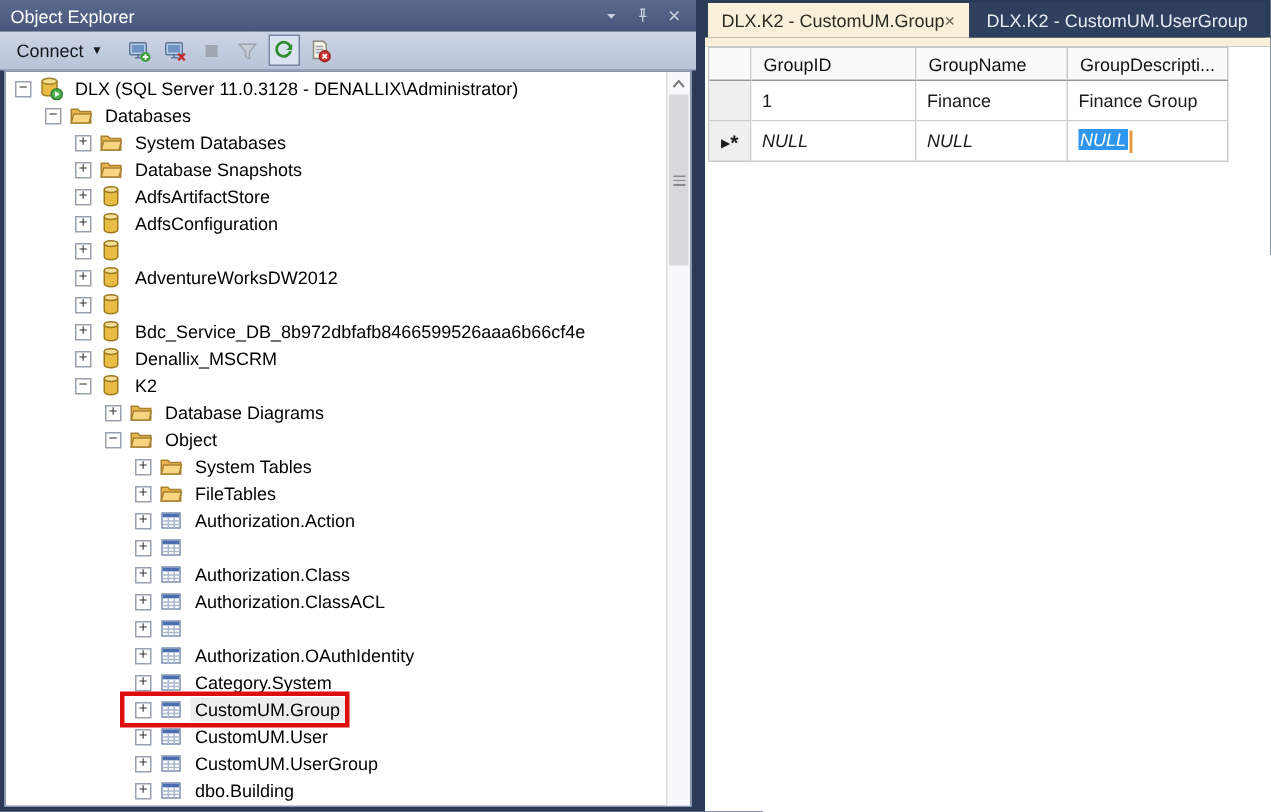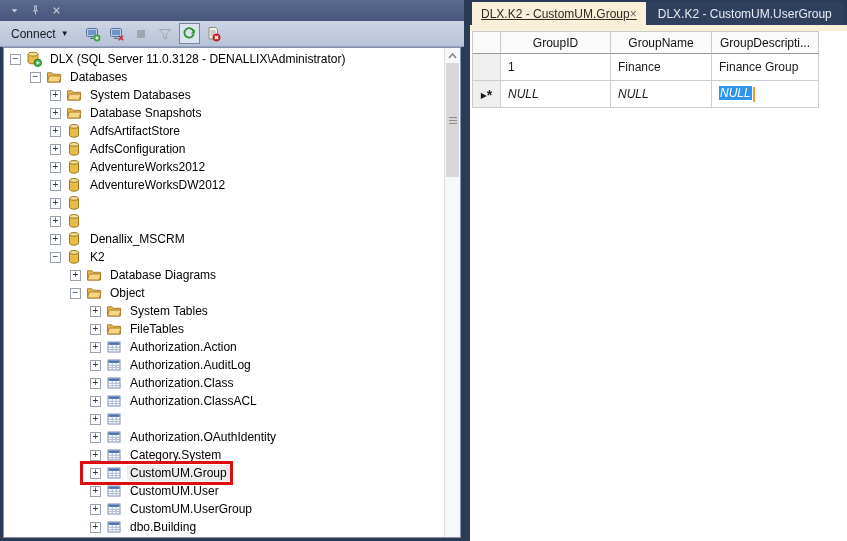--- a/index.html
+++ b/index.html
@@ -40,46 +40,47 @@
   .sb{flex:none;width:15px;background:#F7F8FA;border-left:1px solid #DCDCDC;position:relative;}
   .sb-up{height:15px;display:flex;align-items:center;justify-content:center;}
   .sb-thumb{position:absolute;top:15px;left:1px;right:1px;height:114px;background:#D8D8DA;
             display:flex;align-items:center;justify-content:center;}
   .grip{width:8px;height:7px;background:repeating-linear-gradient(#8A8A8A 0 1px,transparent 1px 3px);}
 
   
   .right-panel{position:absolute;left:470px;top:0;width:377px;height:541px;}
   .tab-strip{height:25px;display:flex;align-items:flex-end;}
   .tab{height:23px;display:flex;align-items:center;font-size:12px;padding:0 9px;box-sizing:border-box;}
-  .tab.active{background:#F8F0D8;color:#2B2B22;gap:0;margin-left:2px;text-decoration:underline;}
+  .tab.active{background:#F8F0D8;color:#2B2B22;gap:0;margin-left:2px;}
   .tab.inactive{background:#2F405E;color:#E8ECF4;padding:0 12px;margin-top:28px;}
   .tab-close{color:#6B6452;font-size:12px;}
   .tab-underline{height:6px;background:#F8F0D8;}
   .doc{position:absolute;top:31px;left:0;right:0;bottom:0;background:#fff;}
   table.grid{border-collapse:separate;border-spacing:0;table-layout:fixed;margin-left:2px;
              border-left:1px solid #C9C9C9;border-top:1px solid #C9C9C9;}
   .grid th{height:21px;background:#FAFAFA;border-right:1px solid #C9C9C9;border-bottom:1px solid #999;
-           font-weight:normal;font-size:12px;text-align:center;padding:0 8px;color:#111;overflow:hidden;}
+           font-weight:normal;font-size:12px;text-align:left;padding:0 8px;color:#111;overflow:hidden;}
   .grid td{height:26px;background:#fff;border-right:1px solid #CDCDCD;border-bottom:1px solid #CDCDCD;
            font-size:12px;padding:0 7px;color:#1A1A1A;overflow:hidden;}
   .grid td.sel-cell{background:#EFEFEF;padding:0 3px;text-align:center;}
   .cell-null{font-style:italic;color:#8D7B60;}
   .cell-number{color:#7E5B3C;}
   .sel-text{background:#2E96EC;color:#fff;font-style:italic;padding:0 1px;}
   .caret{display:inline-block;width:2px;height:15px;background:#E79B3F;vertical-align:middle;margin-left:1px;}
   .row-arrow{font-size:8px;line-height:8px;}
   .row-star{font-size:14px;font-weight:bold;line-height:8px;vertical-align:-2px;}
 </style>
 </head>
 <body>
 
 <div class="root">
 
   <div class="oe-panel">
     <div class="oe-title">
+      <span class="oe-title-text">Object Explorer</span>
       <span class="title-btns">
           <span class="title-btn">
             <svg viewBox="0 0 16 16">
               <path d="M4.5 6.5h7L8 10.5z" fill="#C9D1E0"></path>
             </svg>
           </span>
           <span class="title-btn">
             <svg viewBox="0 0 16 16">
               <path d="M6 2.5h4M7 2.5v6M9 2.5v6M5 8.5h6M8 8.5V13" stroke="#C9D1E0" stroke-width="1.1" fill="none"></path>
             </svg>
@@ -213,21 +214,20 @@
           </div>
           <div class="tree-row">
             <span class="indent" style="width: 46px;"></span>
             <span class="expander">+</span>
             <span class="ico">
               <svg viewBox="0 0 16 16">
                 <path d="M3.5 3.4v8.8c0 1.1 2 2 4.5 2s4.5-.9 4.5-2V3.4" fill="#E9BC46" stroke="#9C7A1E"></path>
                 <ellipse cx="8" cy="3.4" rx="4.5" ry="1.9" fill="#F5DE9A" stroke="#9C7A1E"></ellipse>
               </svg>
             </span>
-            <span class="tree-label">AdventureWorks2012</span>
           </div>
           <div class="tree-row">
             <span class="indent" style="width: 46px;"></span>
             <span class="expander">+</span>
             <span class="ico">
               <svg viewBox="0 0 16 16">
                 <path d="M3.5 3.4v8.8c0 1.1 2 2 4.5 2s4.5-.9 4.5-2V3.4" fill="#E9BC46" stroke="#9C7A1E"></path>
                 <ellipse cx="8" cy="3.4" rx="4.5" ry="1.9" fill="#F5DE9A" stroke="#9C7A1E"></ellipse>
               </svg>
             </span>
@@ -245,20 +245,21 @@
           </div>
           <div class="tree-row">
             <span class="indent" style="width: 46px;"></span>
             <span class="expander">+</span>
             <span class="ico">
               <svg viewBox="0 0 16 16">
                 <path d="M3.5 3.4v8.8c0 1.1 2 2 4.5 2s4.5-.9 4.5-2V3.4" fill="#E9BC46" stroke="#9C7A1E"></path>
                 <ellipse cx="8" cy="3.4" rx="4.5" ry="1.9" fill="#F5DE9A" stroke="#9C7A1E"></ellipse>
               </svg>
             </span>
+            <span class="tree-label">Bdc_Service_DB_8b972dbfafb8466599526aaa6b66cf4e</span>
           </div>
           <div class="tree-row">
             <span class="indent" style="width: 46px;"></span>
             <span class="expander">+</span>
             <span class="ico">
               <svg viewBox="0 0 16 16">
                 <path d="M3.5 3.4v8.8c0 1.1 2 2 4.5 2s4.5-.9 4.5-2V3.4" fill="#E9BC46" stroke="#9C7A1E"></path>
                 <ellipse cx="8" cy="3.4" rx="4.5" ry="1.9" fill="#F5DE9A" stroke="#9C7A1E"></ellipse>
               </svg>
             </span>
@@ -334,21 +335,20 @@
           <div class="tree-row">
             <span class="indent" style="width: 86px;"></span>
             <span class="expander">+</span>
             <span class="ico">
               <svg viewBox="0 0 16 16">
                 <rect x="2" y="3" width="12" height="10" fill="#fff" stroke="#7C8EB0"></rect>
                 <rect x="2.5" y="3.5" width="11" height="2.4" fill="#4A6FB0"></rect>
                 <path d="M6.2 5.9V13M10.2 5.9V13M2 8.3h12M2 10.6h12" stroke="#AAB8D0" fill="none"></path>
               </svg>
             </span>
-            <span class="tree-label">Authorization.AuditLog</span>
           </div>
           <div class="tree-row">
             <span class="indent" style="width: 86px;"></span>
             <span class="expander">+</span>
             <span class="ico">
               <svg viewBox="0 0 16 16">
                 <rect x="2" y="3" width="12" height="10" fill="#fff" stroke="#7C8EB0"></rect>
                 <rect x="2.5" y="3.5" width="11" height="2.4" fill="#4A6FB0"></rect>
                 <path d="M6.2 5.9V13M10.2 5.9V13M2 8.3h12M2 10.6h12" stroke="#AAB8D0" fill="none"></path>
               </svg>

